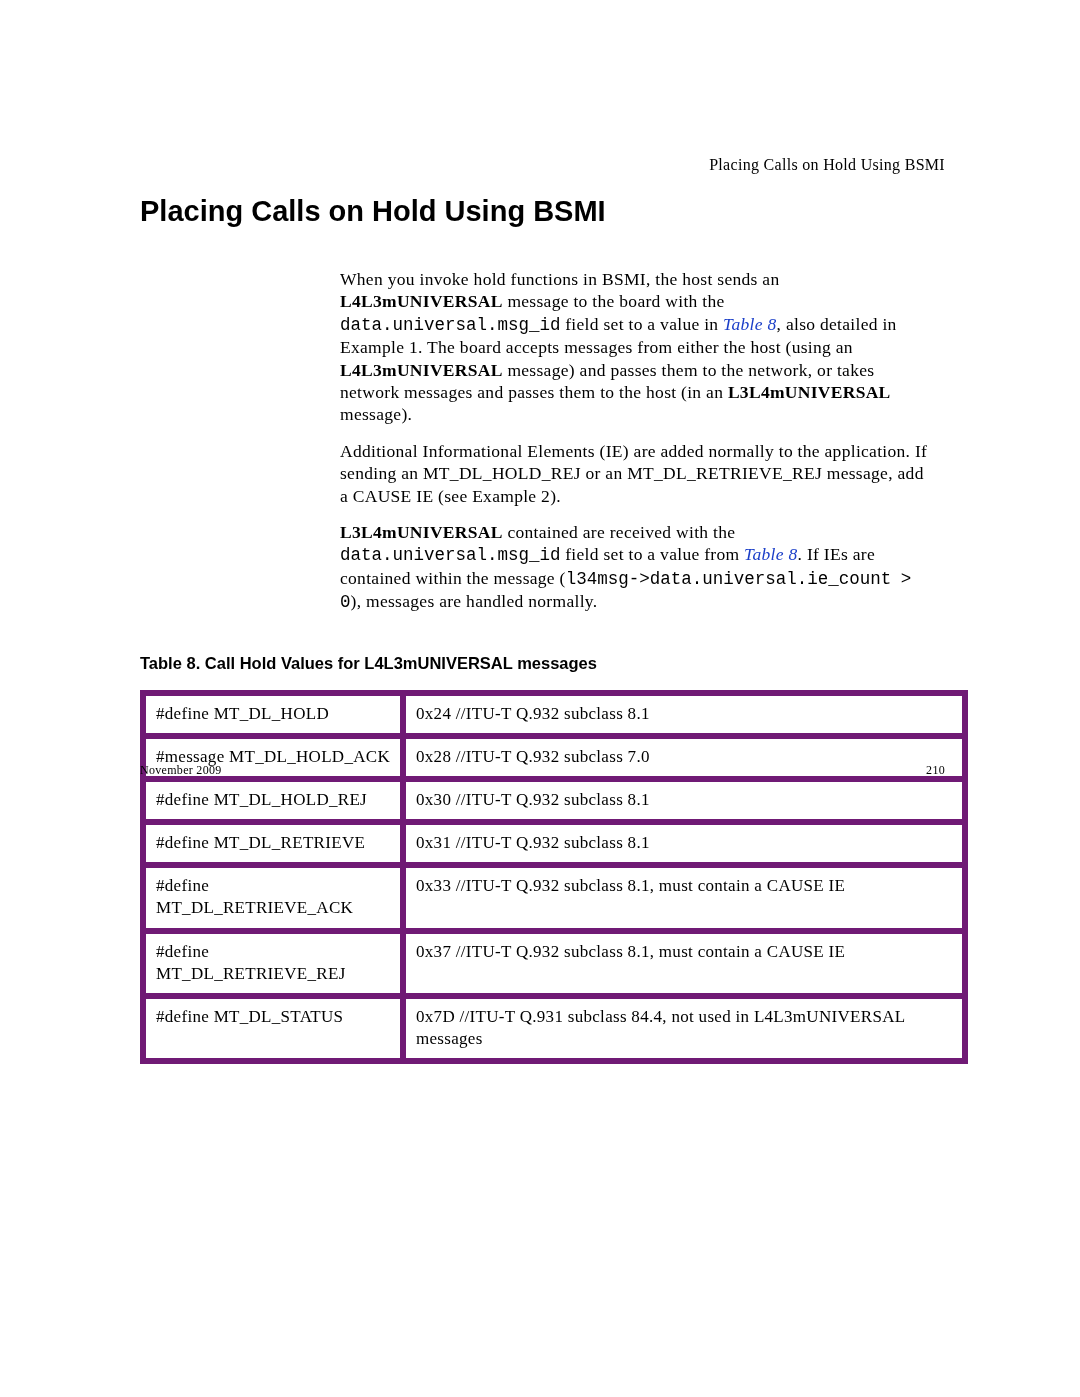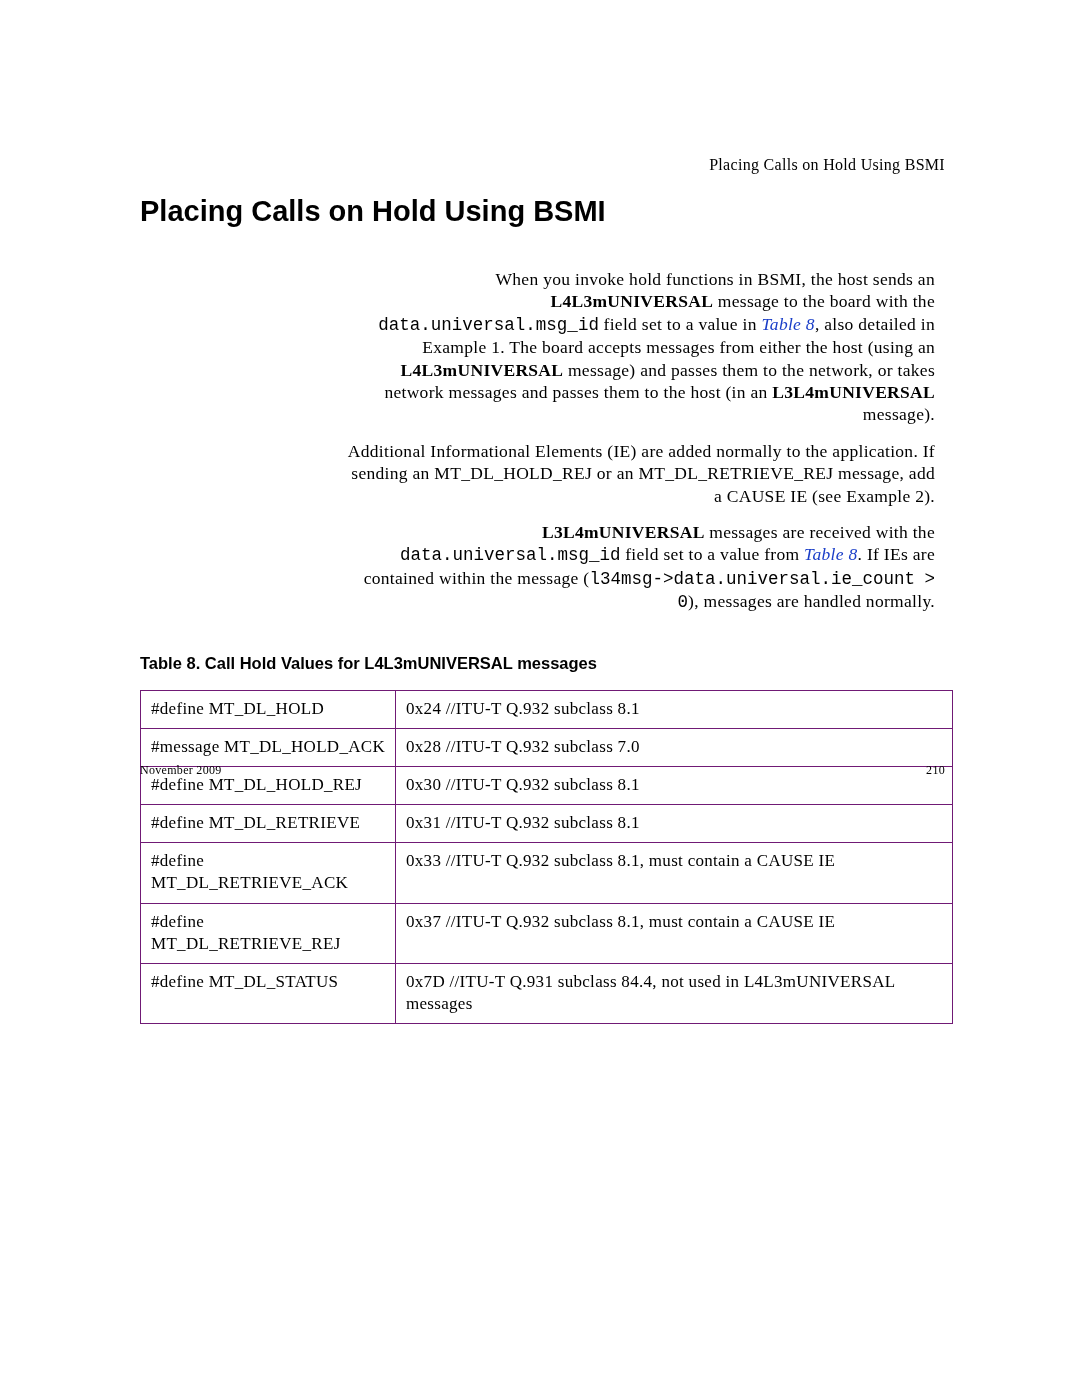--- a/index.html
+++ b/index.html
@@ -37,21 +37,20 @@
   .body-col {
     position: absolute;
     top: 268px;
     left: 340px;
     width: 595px;
     font-size: 17.5px;
     line-height: 1.28;
   }
   .body-col p {
     margin: 0 0 14px 0;
-    text-align: right;
   }
   .mono {
     font-family: "Courier New", Courier, monospace;
     letter-spacing: 0;
     word-spacing: -1px;
   }
   .link {
     color: #1a3ec8;
     font-style: italic;
   }
@@ -67,21 +66,21 @@
   }
   table.defs {
     position: absolute;
     top: 690px;
     left: 140px;
     border-collapse: collapse;
     font-size: 17px;
     line-height: 1.3;
   }
   table.defs td {
-    border: 1px solid #701a75;
+    border: 6px solid #701a75;
     padding: 7px 10px 8px 10px;
     vertical-align: top;
   }
   table.defs td.col1 { width: 234px; }
   table.defs td.col2 { width: 536px; }
   .footer-left {
     position: absolute;
     left: 140px;
     bottom: 216px;
     font-size: 12px;
@@ -101,21 +100,21 @@
   <div class="running-head">Placing Calls on Hold Using BSMI</div>
 
   <div class="title">Placing Calls on Hold Using BSMI</div>
 
   <div class="body-col">
     <p>
       <span>When you invoke hold functions in BSMI, the host sends an </span><b>L4L3mUNIVERSAL</b><span> message to the board with the </span><span class="mono">data.universal.msg_id</span><span> field set to a value in </span><span class="link">Table 8</span><span>, also detailed in Example 1. The board accepts messages from either the host (using an </span><b>L4L3mUNIVERSAL</b><span> message) and passes them to the network, or takes network messages and passes them to the host (in an </span><b>L3L4mUNIVERSAL</b><span> message).</span>
     </p>
     <p>Additional Informational Elements (IE) are added normally to the application. If sending an MT_DL_HOLD_REJ or an MT_DL_RETRIEVE_REJ message, add a CAUSE IE (see Example 2).</p>
     <p>
-      <b>L3L4mUNIVERSAL</b><span> messages are received with the </span><span class="mono">data.universal.msg_id</span><span> field set to a value from </span><span class="link">Table 8</span><span>. If IEs are contained within the message (</span><span class="mono">l34msg-&gt;data.universal.ie_count &gt; 0</span><span>), messages are handled normally.</span>
+      <b>L3L4mUNIVERSAL</b><span> contained are received with the </span><span class="mono">data.universal.msg_id</span><span> field set to a value from </span><span class="link">Table 8</span><span>. If IEs are contained within the message (</span><span class="mono">l34msg-&gt;data.universal.ie_count &gt; 0</span><span>), messages are handled normally.</span>
     </p>
   </div>
 
   <div class="table-caption">Table 8.  Call Hold Values for L4L3mUNIVERSAL messages</div>
 
   <table class="defs">
     <tbody>
       <tr>
         <td class="col1">#define MT_DL_HOLD</td>
         <td class="col2">0x24 //ITU-T Q.932 subclass 8.1</td>

